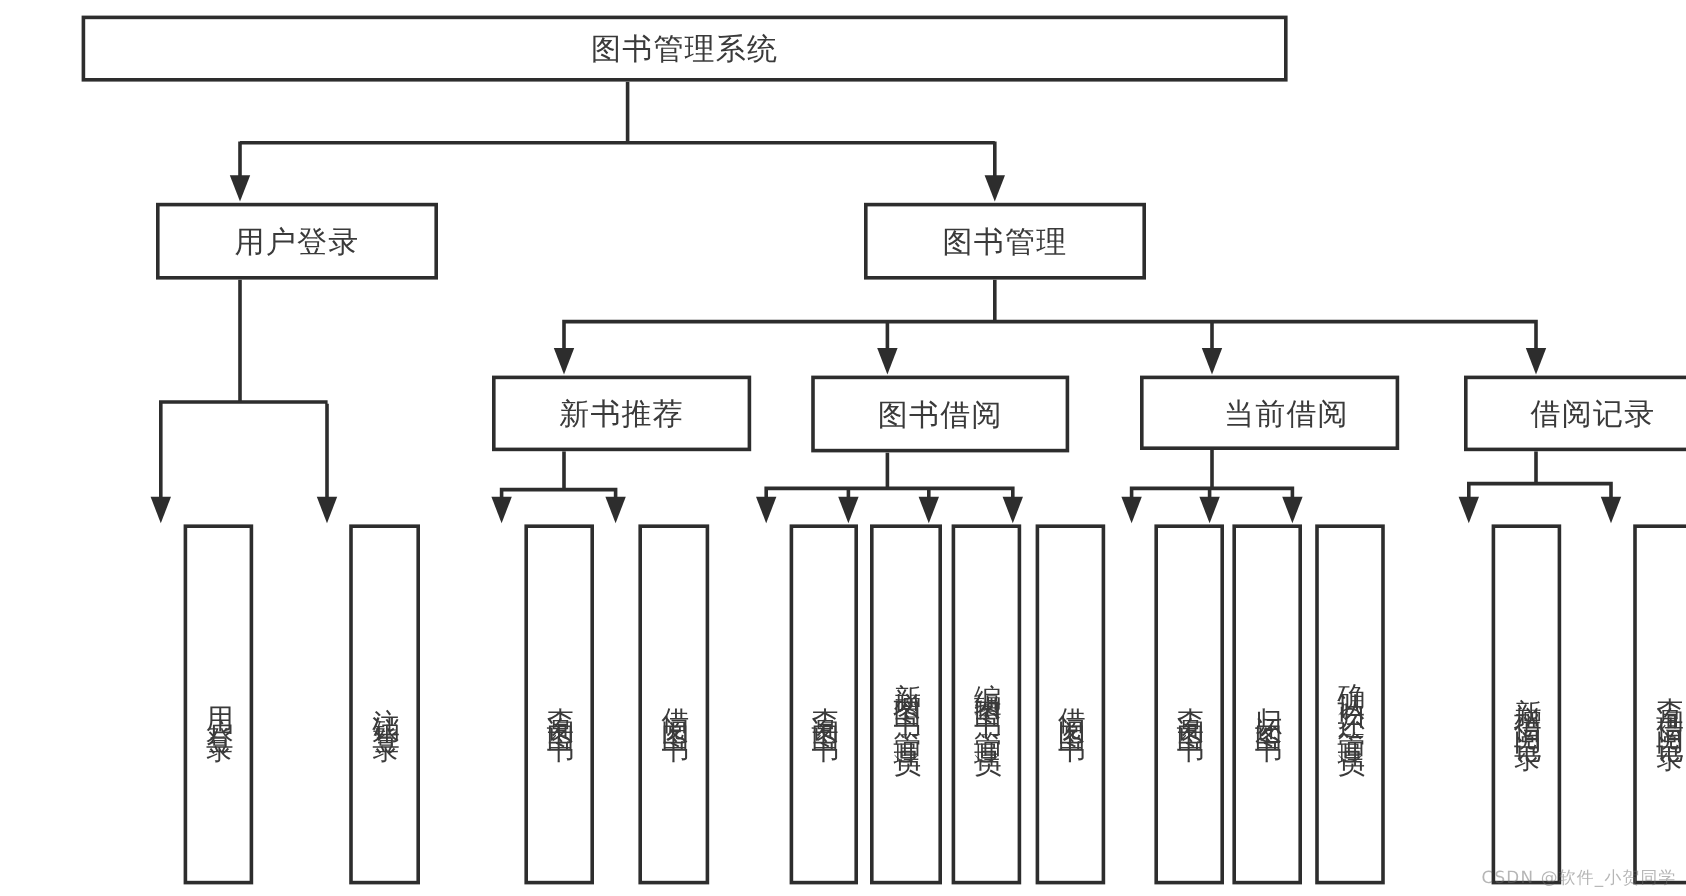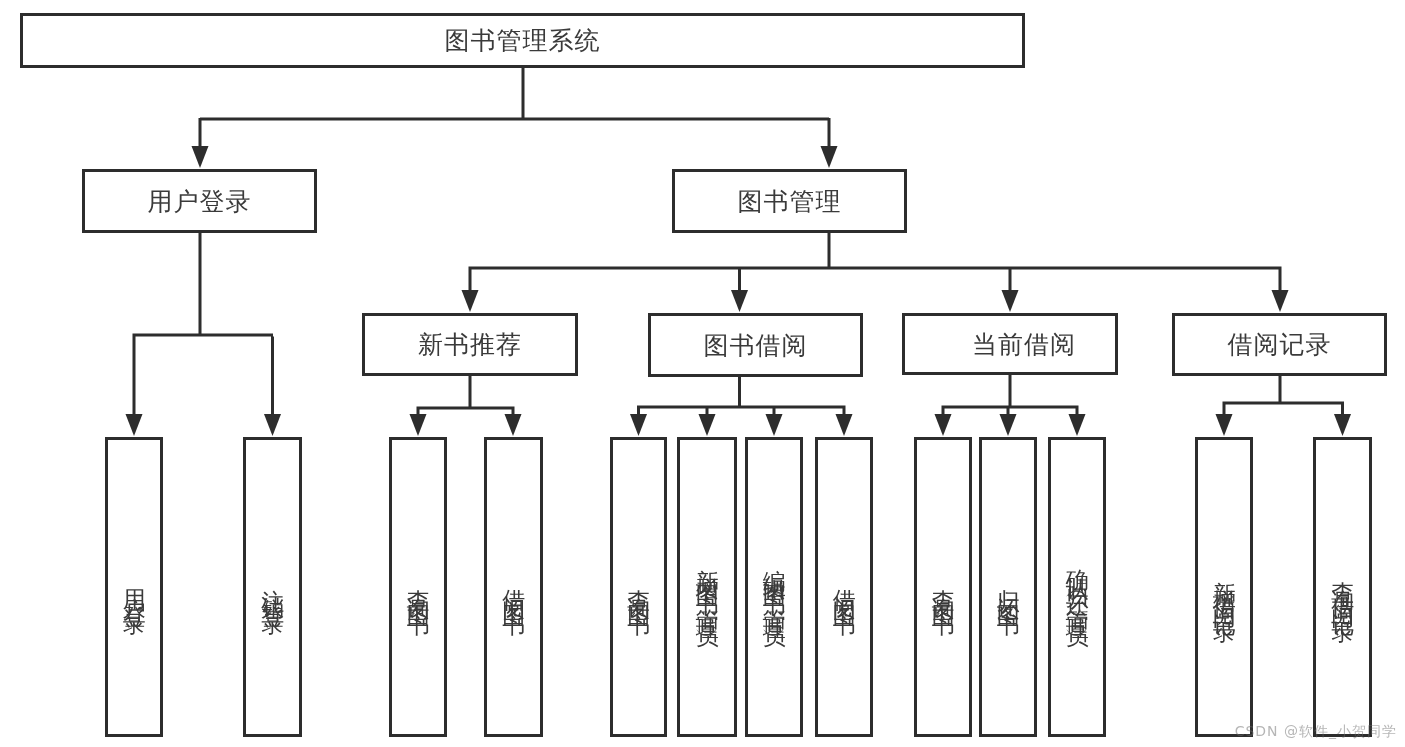--- a/index.html
+++ b/index.html
@@ -19,20 +19,21 @@
   .node {
     position: absolute;
     box-sizing: border-box;
     border: 3px solid #2d2d2d;
     background: #ffffff;
     color: #3a3a3a;
     display: flex;
     align-items: center;
     justify-content: center;
     text-align: center;
+    margin-left: 48px;
   }
   .h { font-size: 25px; letter-spacing: 1px; white-space: nowrap; }
   .v {
     writing-mode: vertical-rl;
     text-orientation: mixed;
     font-size: 23px;
     letter-spacing: 8px;
     line-height: 1.1;
   }
   .watermark {
@@ -82,21 +83,21 @@
       <polygon points="1334,414 1351,414 1342.5,436"></polygon>
     </g>
   </svg>
 
   <div class="node h" style="left:20px; top:13px; width:1005px; height:55px;">图书管理系统</div>
 
   <div class="node h" style="left:82px; top:169px; width:235px; height:64px;">用户登录</div>
   <div class="node h" style="left:672px; top:169px; width:235px; height:64px;">图书管理</div>
 
   <div class="node h" style="left:362px; top:313px; width:216px; height:63px;text-align:center;">新书推荐</div>
-  <div class="node h" style="left:648px; top:313px; width:215px; height:64px;font-family:Liberation Serif, serif;">图书借阅</div>
+  <div class="node h" style="left:628px; top:313px; width:215px; height:64px;font-family:Liberation Serif, serif;">图书借阅</div>
   <div class="node h" style="left:902px; top:313px; width:216px; height:62px;padding-left:28px;">当前借阅</div>
   <div class="node h" style="left:1172px; top:313px; width:215px; height:63px;">借阅记录</div>
 
   <div class="node v" style="left:105px; top:437px; width:58px; height:300px;">用户登录</div>
   <div class="node v" style="left:243px; top:437px; width:59px; height:300px;">注销登录</div>
 
   <div class="node v" style="left:389px; top:437px; width:58px; height:300px;">查询图书</div>
   <div class="node v" style="left:484px; top:437px; width:59px; height:300px;">借阅图书</div>
 
   <div class="node v" style="left:610px; top:437px; width:57px; height:300px;">查询图书</div>

